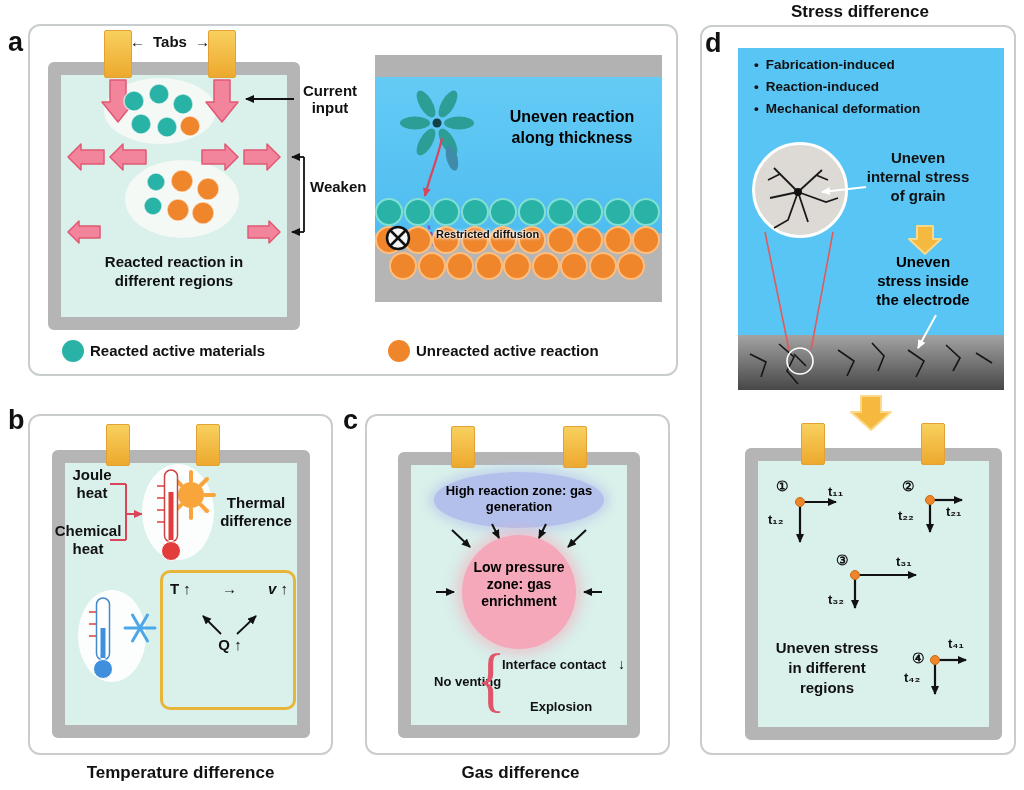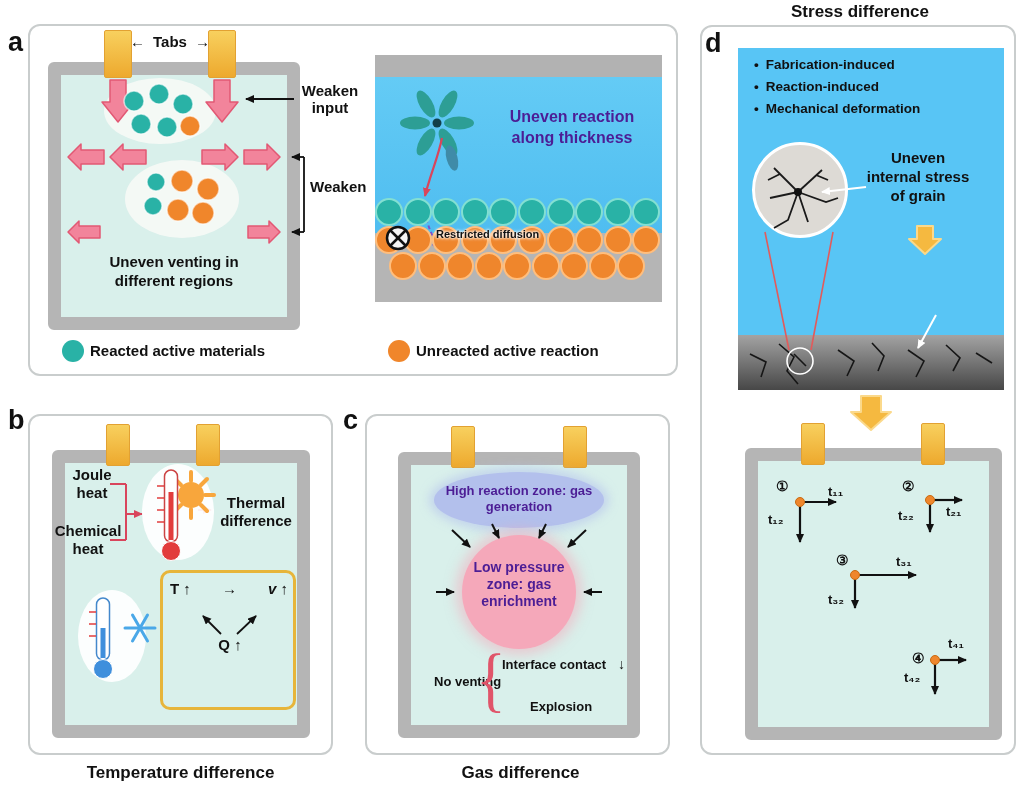--- a/index.html
+++ b/index.html
@@ -5,21 +5,21 @@
   * { margin:0; padding:0; box-sizing:border-box; }
   html,body { background:#fff; }
   body { font-family:"Liberation Sans", sans-serif; }
   .canvas { position:relative; width:1024px; height:790px; background:#fff; overflow:hidden; }
   .panel { position:absolute; border:2px solid #c9cdcd; border-radius:12px; background:#fff; z-index:0; }
   .battery { position:absolute; border:13px solid #b5b5b5; border-radius:6px; background:#d9f0eb; z-index:1; }
   .tab { position:absolute; background:linear-gradient(180deg,#f8d05e,#eda92e); border:1px solid #e2a132; border-radius:2px; z-index:2; }
   .flat { position:absolute; z-index:1; }
   .txt { position:absolute; font-weight:700; color:#111; z-index:5; line-height:1.2; }
   .center { text-align:center; }
-  .wht { color:#4c1d95; }
+  .wht { color:#000000; }
   .fig-title { font-size:17px; }
   .panel-label { font-size:27px; }
   .caption { font-size:17px; }
   svg.overlay { position:absolute; left:0; top:0; z-index:4; pointer-events:none; }
   .bubble { position:absolute; border-radius:50%; z-index:3; }
   .ellipse-c { background:#b3c0ec; box-shadow:0 0 10px 5px rgba(179,192,236,.55); }
   .circle-c { background:#f5a8ba; box-shadow:0 0 12px 6px rgba(245,168,186,.5); }
   .grain { background:#dddad5; border:3px solid #fff; z-index:2; }
   .loopbox { position:absolute; border:3px solid #e7b53a; border-radius:10px; z-index:3; background:transparent; }
   .legend-dot { position:absolute; width:22px; height:22px; border-radius:50%; z-index:5; }
@@ -51,23 +51,23 @@
   <div class="battery" style="left:48px;top:62px;width:252px;height:268px;"></div>
   <div class="tab" style="left:104px;top:30px;width:28px;height:48px;"></div>
   <div class="tab" style="left:208px;top:30px;width:28px;height:48px;"></div>
 
   <div class="txt flexrow" style="left:130px;top:33px;width:80px;justify-content:space-between;font-size:15px;">
     <span>←</span>
     <span>Tabs</span>
     <span>→</span>
   </div>
 
-  <div class="txt center" style="left:296px;top:82px;width:68px;font-size:15px;line-height:17px;">Weaken input</div>
+  <div class="txt center" style="left:296px;top:82px;width:68px;font-size:15px;line-height:17px;">Current input</div>
   <div class="txt" style="left:310px;top:178px;width:66px;font-size:15px;">Weaken</div>
-  <div class="txt center" style="left:84px;top:252px;width:180px;font-size:15px;line-height:19px;">Uneven venting in different regions</div>
+  <div class="txt center" style="left:84px;top:252px;width:180px;font-size:15px;line-height:19px;">Reacted reaction in different regions</div>
 
   <div class="flat" style="left:375px;top:55px;width:287px;height:22px;background:#b2b2b2;"></div>
   <div class="flat" style="left:375px;top:77px;width:287px;height:156px;background:linear-gradient(180deg,#64cbf5,#4fbdf0);"></div>
   <div class="flat" style="left:375px;top:233px;width:287px;height:69px;background:#b5b5b5;"></div>
 
   <div class="txt center wht" style="left:488px;top:106px;width:168px;font-size:16px;line-height:21px;">Uneven reaction along thickness</div>
   <div class="txt shadowed" style="left:436px;top:226px;width:118px;font-size:11px;line-height:17px;">Restricted diffusion</div>
 
   <div class="legend-dot dot-teal" style="left:62px;top:340px;"></div>
   <div class="txt" style="left:90px;top:342px;font-size:15px;">Reacted active materials</div>
@@ -120,25 +120,27 @@
   <div class="txt flexrow" style="left:754px;top:79px;gap:7px;font-size:13.5px;">
     <span>•</span>
     <span>Reaction-induced</span>
   </div>
   <div class="txt flexrow" style="left:754px;top:101px;gap:7px;font-size:13.5px;">
     <span>•</span>
     <span>Mechanical deformation</span>
   </div>
 
   <div class="txt center" style="left:862px;top:148px;width:112px;font-size:15px;line-height:19px;">Uneven internal stress of grain</div>
+  <div class="txt center wht" style="left:872px;top:252px;width:102px;font-size:15px;line-height:19px;">Uneven stress inside the electrode</div>
 
   <div class="battery" style="left:745px;top:448px;width:257px;height:292px;"></div>
   <div class="tab" style="left:801px;top:423px;width:24px;height:42px;"></div>
   <div class="tab" style="left:921px;top:423px;width:24px;height:42px;"></div>
 
+  <div class="txt center" style="left:772px;top:638px;width:110px;font-size:15px;line-height:20px;">Uneven stress in different regions</div>
 
   <div class="txt" style="left:776px;top:478px;font-size:14px;">①</div>
   <div class="txt" style="left:828px;top:484px;font-size:13px;">t₁₁</div>
   <div class="txt" style="left:768px;top:512px;font-size:13px;">t₁₂</div>
   <div class="txt" style="left:902px;top:478px;font-size:14px;">②</div>
   <div class="txt" style="left:946px;top:504px;font-size:13px;">t₂₁</div>
   <div class="txt" style="left:898px;top:508px;font-size:13px;">t₂₂</div>
   <div class="txt" style="left:836px;top:552px;font-size:14px;">③</div>
   <div class="txt" style="left:896px;top:554px;font-size:13px;">t₃₁</div>
   <div class="txt" style="left:828px;top:592px;font-size:13px;">t₃₂</div>

